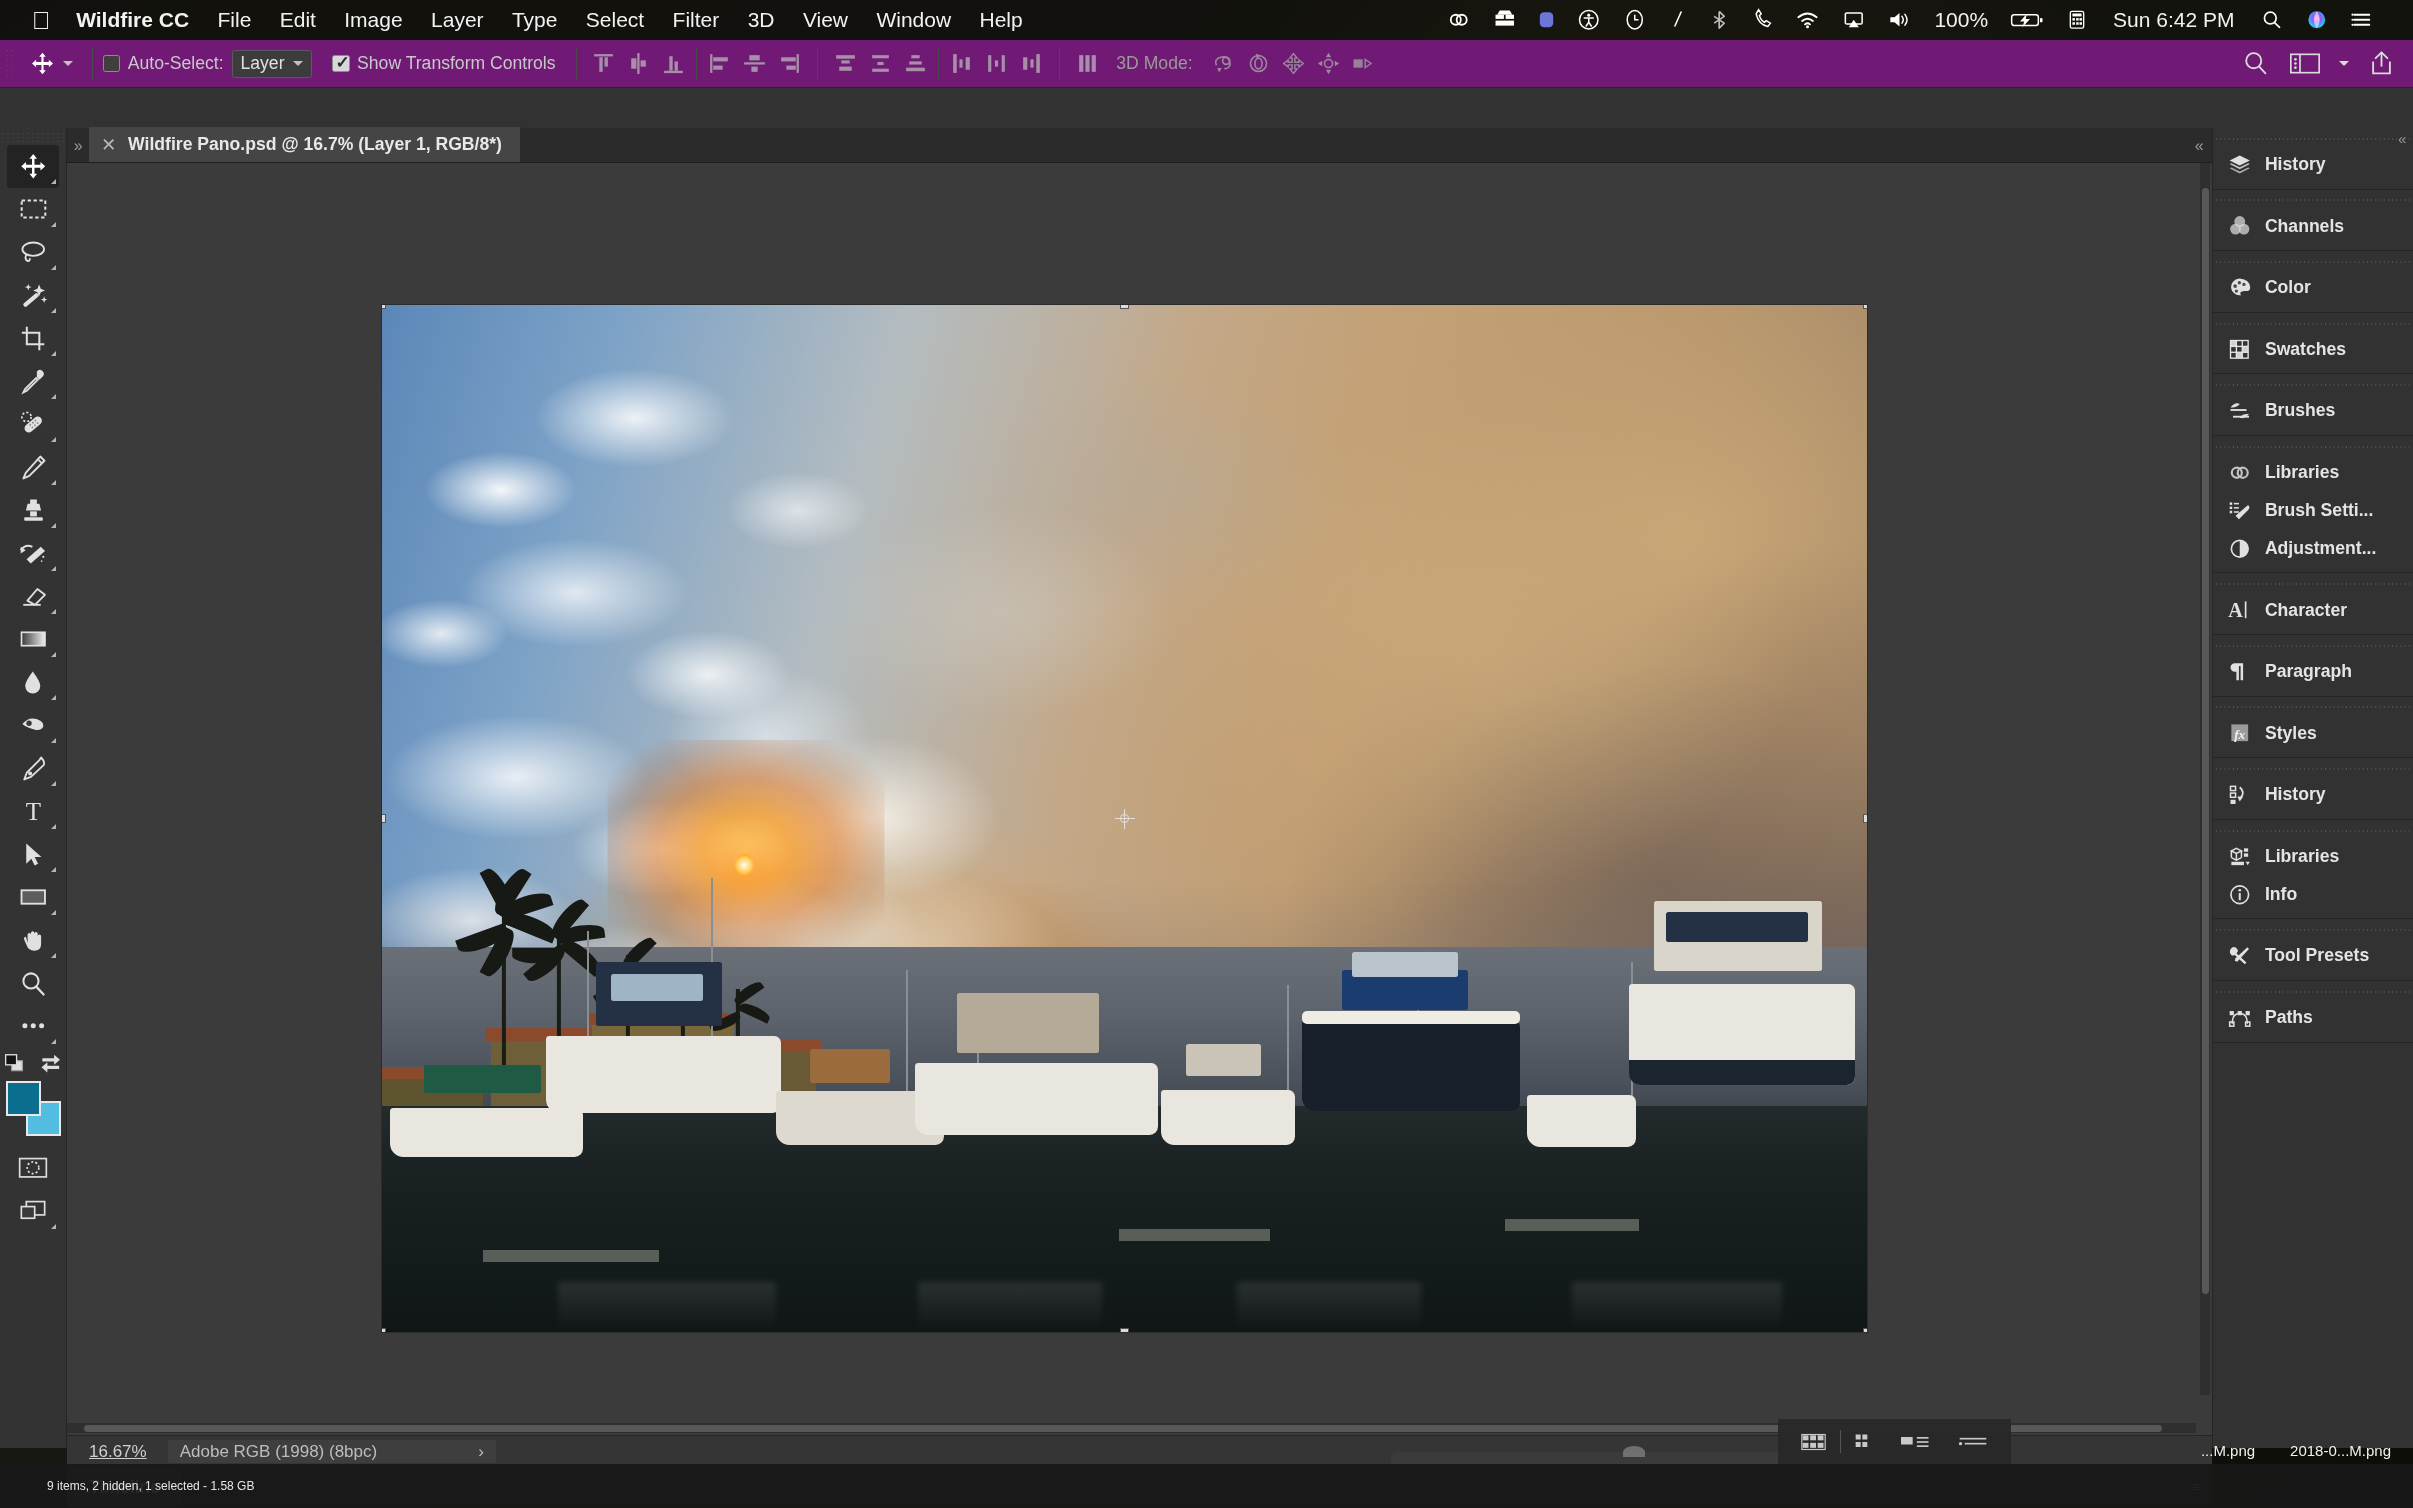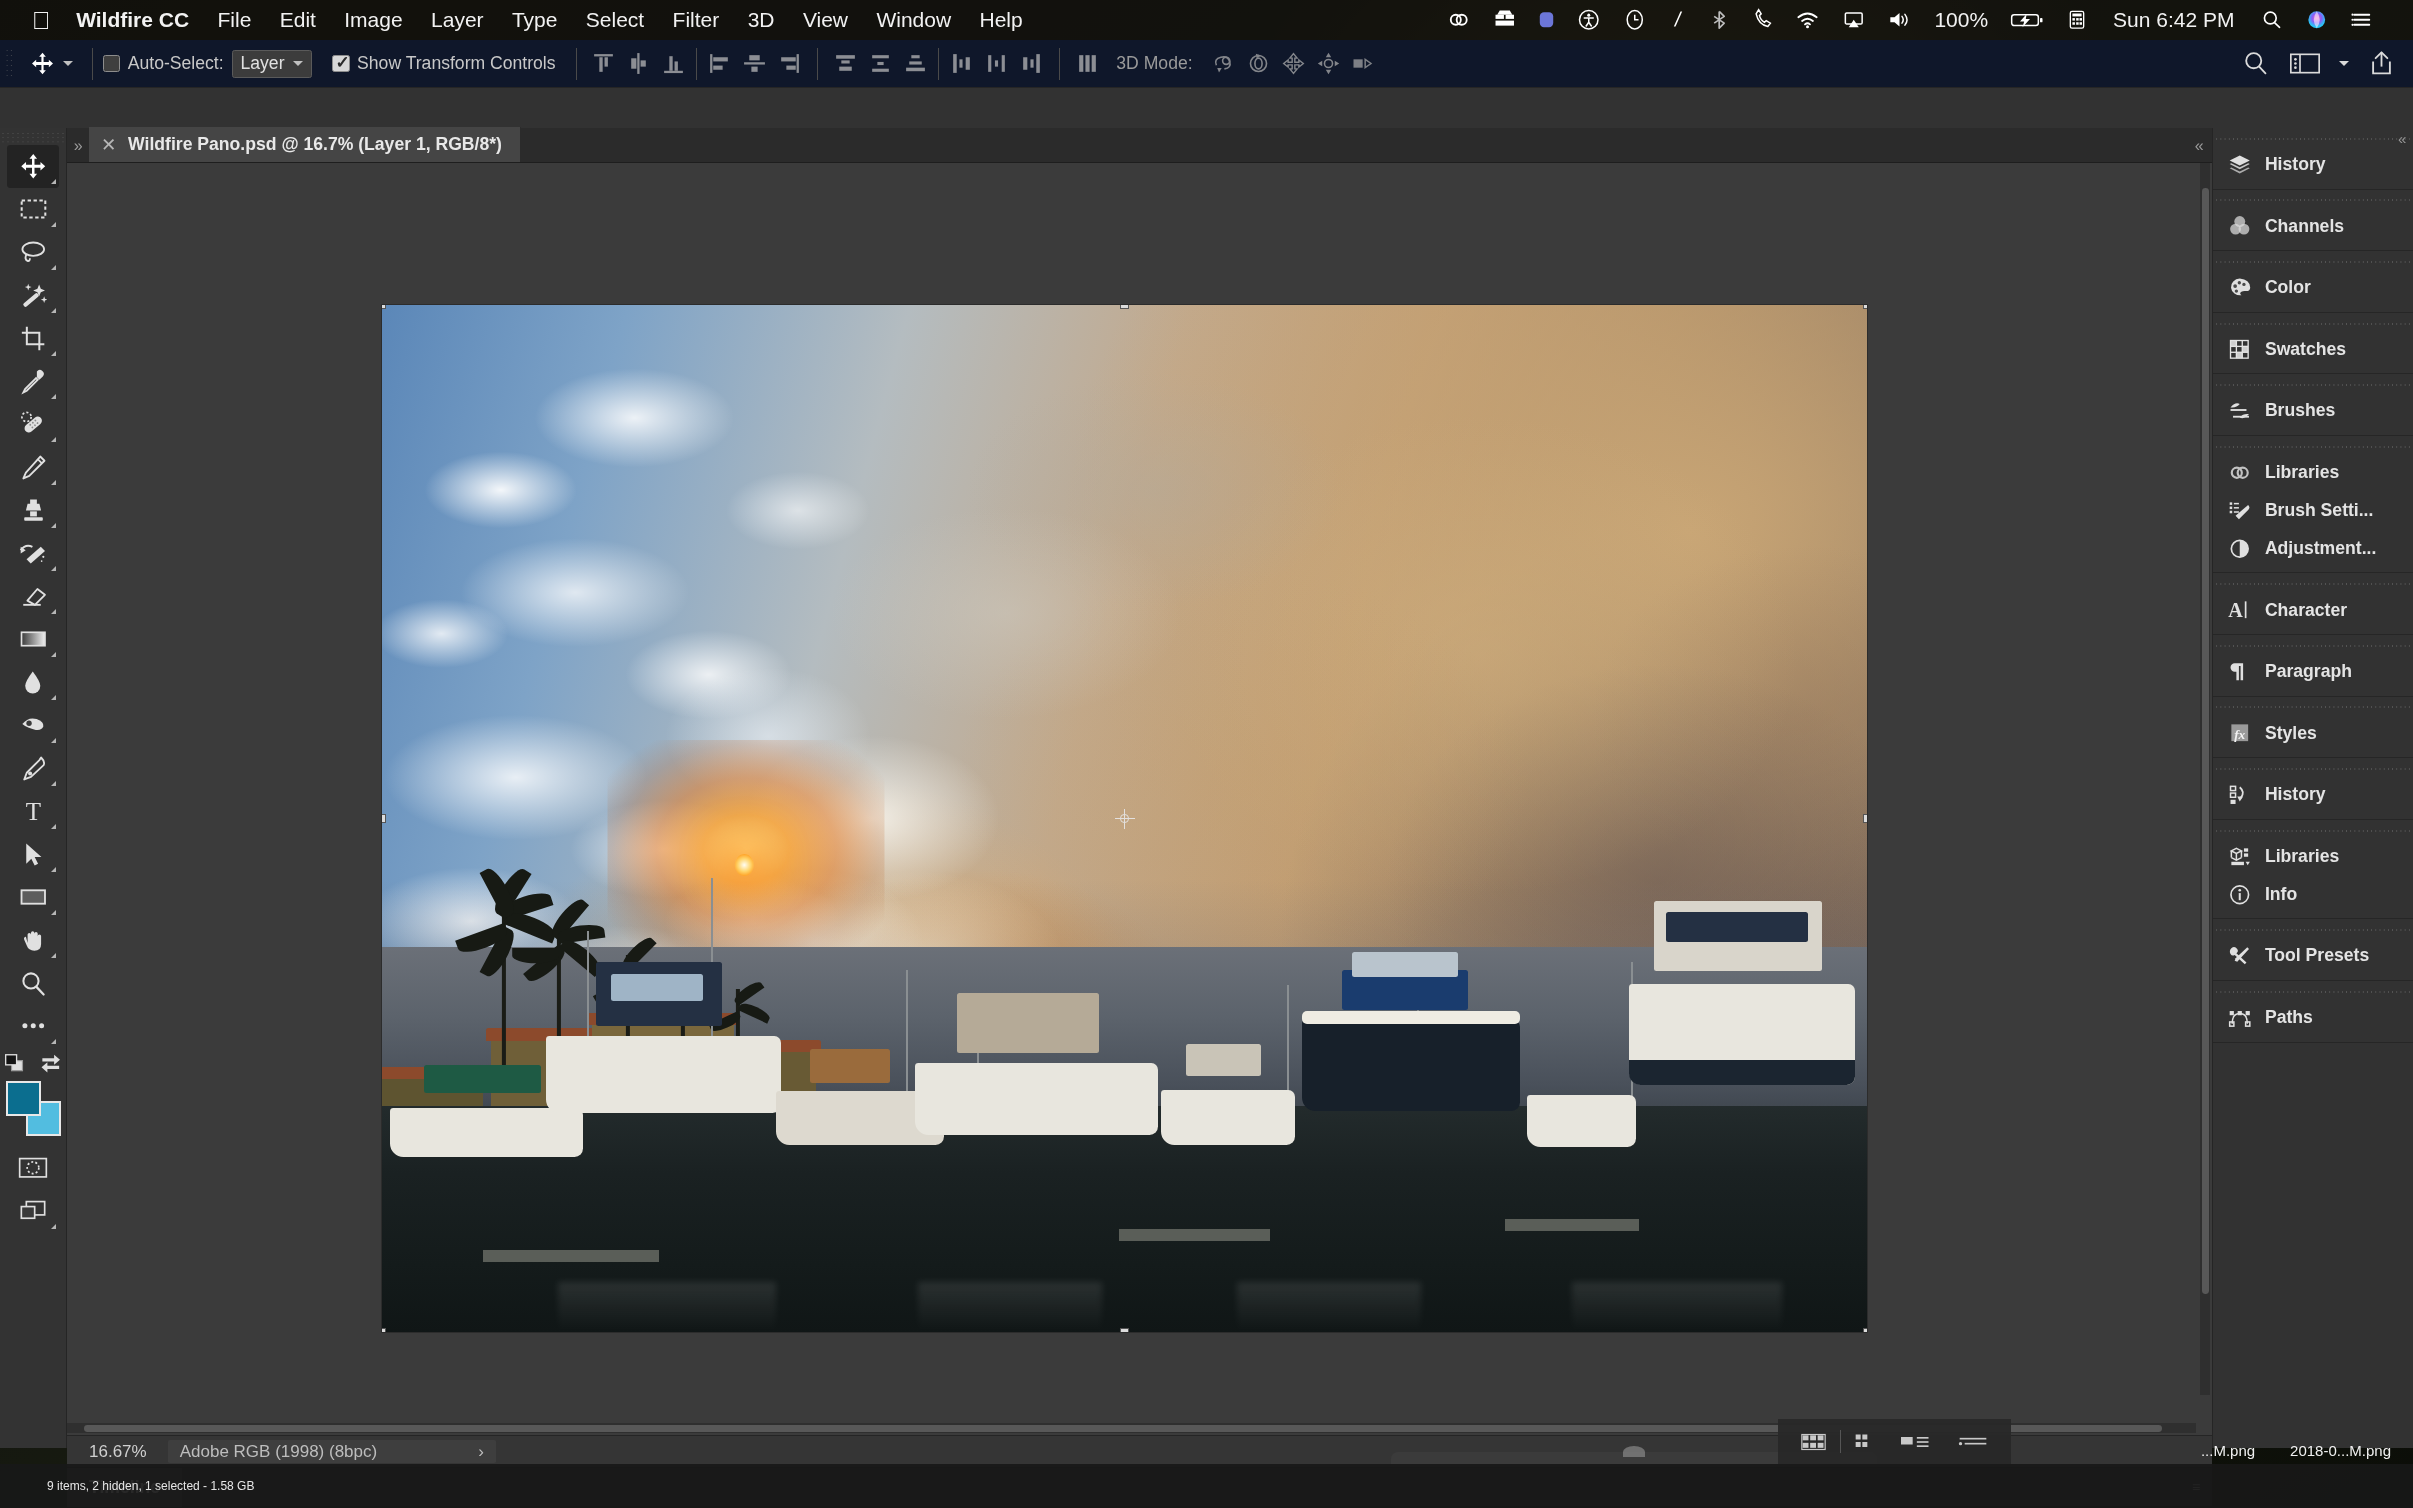--- a/index.html
+++ b/index.html
@@ -47,21 +47,21 @@
   }
   #lights { position: absolute; left: 18.4px; top: 11.7px; display: flex; gap: 12.6px; }
   #lights span { width: 17px; height: 17px; border-radius: 50%; display: block; }
   #doctitle {
     position: absolute; left: 0; right: 0; top: 9.2px; text-align: center;
     color: #cfcfcf; font-size: 20px;
   }
 
   
   #optionsbar {
-    position: relative; height: 48px; background: #0f172a;
+    position: relative; height: 48px; background: #701a75;
     border-bottom: 0.8px solid #252525;
     display: flex; align-items: center;
     color: #c8c8c8; font-size: 17.6px;
   }
   .grip-v { width: 10px; height: 32px; margin-left: 5px; margin-right: 6.7px;
     background-image: radial-gradient(#6a6a6a 0.8px, transparent 0.8px);
     background-size: 4.2px 5px; opacity: .65; }
   .ob-sep { width: 0.8px; height: 32px; background: #4a4a4a; margin: 0 10px; }
   .tool-chip { display: flex; align-items: center; gap: 8.4px; padding: 0 8.4px; }
   .chev { width: 0; height: 0; border-left: 5px solid transparent;
@@ -238,21 +238,21 @@
     position: absolute; left: 5.9px; top: 5.9px; width: 8.4px; height: 8.4px;
     border: 1.7px solid #e6e6e6; border-radius: 50%;
   }
 
   
   #statusbar {
     position: absolute; left: 67px; top: 1395px; width: 2145px; height: 32px;
     background: #353535; border-top: 0.8px solid #252525;
     display: flex; align-items: center; color: #cfcfcf; font-size: 17px;
   }
-  #statusbar .zoomv { width: 101px; padding-left: 22px; }
+  #statusbar .zoomv { width: 101px; padding-left: 22px; text-decoration: underline; }
   #statusbar .profile {
     background: #3e3e3e; height: 23.5px; display: flex; align-items: center;
     padding: 0 11.7px; gap: 101px; border-radius: 1.7px; color: #bdbdbd;
   }
   #canvas-scroll-v { position: absolute; right: 1.7px; top: 0; width: 10px; height: 1232px;
     background: #2f2f2f; }
   #canvas-scroll-v .thumb { position: absolute; left: 1.7px; top: 25px; width: 6.7px; height: 1106px;
     background: #585858; border-radius: 3.4px; }
   #canvas-scroll-h { position: absolute; left: 0; bottom: 1.7px; height: 10px; width: 2129px;
     background: #2f2f2f; }

